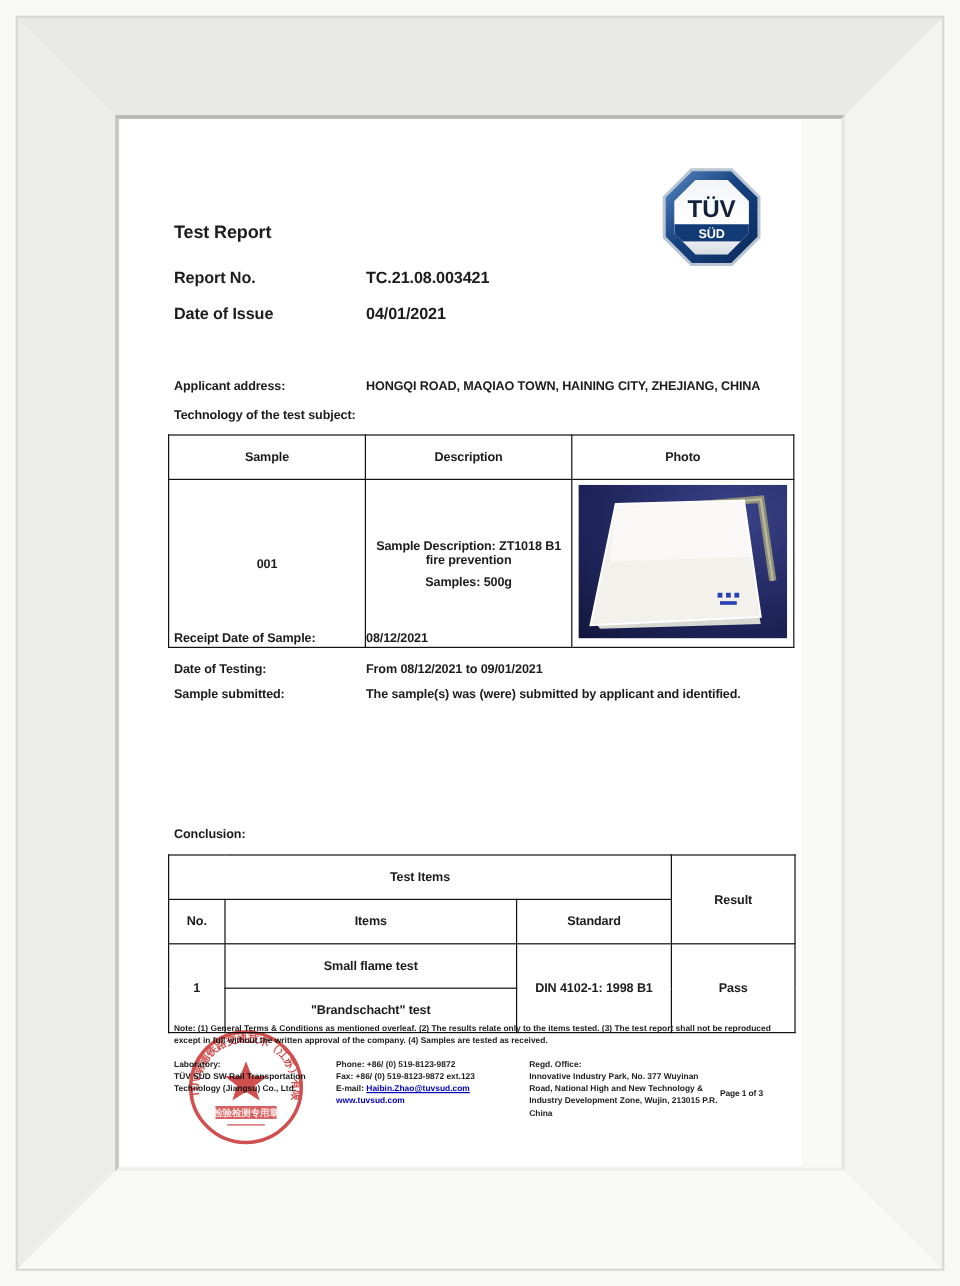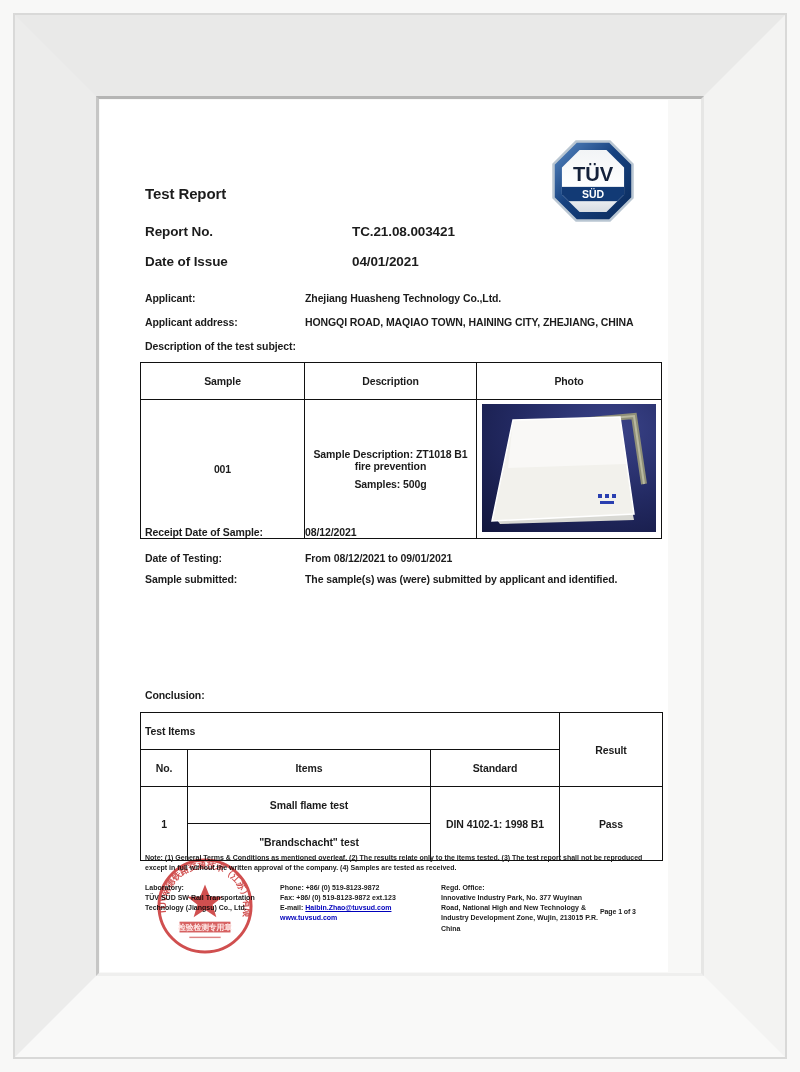--- a/index.html
+++ b/index.html
@@ -19,21 +19,21 @@
   
   .document { position:absolute; left:100px; top:100px; width:568px; height:872px;
     background:#ffffff; color:#1c1c1c; font-weight:bold; letter-spacing:-0.1px; }
 
   .title { position:absolute; left:45px; top:85px; font-size:15px; }
 
   .logo { position:absolute; top:36px; right:33px; width:84px; height:90px; }
 
   .kv { position:absolute; left:45px; right:25px; display:flex; }
   .kv .k { width:160px; flex:0 0 160px; }
-  .fs13 { font-size:13.5px;gap:47px; }
+  .fs13 { font-size:13.5px; }
   .fs10 { font-size:10.5px; }
   .row-reportno  { top:124px; }
   .row-dateissue { top:154px; }
   .row-applicant { top:192px; }
   .row-address   { top:216px; }
   .desc-heading  { position:absolute; left:45px; top:240px; font-size:10.5px; }
 
   table { border-collapse:collapse; position:absolute; table-layout:fixed; }
   td { border:1.5px solid #111; font-size:10.5px; text-align:center;
        vertical-align:middle; padding:12px 4px; }
@@ -48,21 +48,21 @@
   .row-testing   { top:452px; }
   .row-submitted { top:473px;align-items:center; }
 
   .conclusion-heading { position:absolute; left:45px; top:589px; font-size:10.5px; }
   .conclusion-table { left:40px; top:612px; width:522px; }
   .conclusion-table td { font-size:10.5px; }
   .ct-r1 td { height:22px; }
   .ct-r2 td { height:22px; }
   .ct-r3 td { height:21px;margin-top:44px; }
   .ct-r4 td { height:21px; }
-  .ta-left { text-align:left; }
+  .ta-left { text-align:center; }
 
   .note { position:absolute; left:45px; top:753px; width:520px; font-size:7px;
           line-height:1.4; letter-spacing:0; }
   .f-col { position:absolute; font-size:7px; line-height:1.45; letter-spacing:0; }
   .f-col1 { left:45px;  top:783px; width:132px; }
   .f-col2 { left:180px; top:783px; width:158px; }
   .f-col3 { left:341px; top:783px; width:158px; }
   .f-page { position:absolute; left:500px; top:808px; font-size:7px; }
   .link { color:#0000bb; text-decoration:underline; }
   .weblink { color:#0000bb; }
@@ -108,30 +108,26 @@
     <div class="title">Test Report</div>
 
     <div class="kv fs13 row-reportno">
       <span class="k">Report No.</span>
       <span class="v">TC.21.08.003421</span>
     </div>
     <div class="kv fs13 row-dateissue">
       <span class="k">Date of Issue</span>
       <span class="v">04/01/2021</span>
     </div>
-    <div class="kv fs10 row-applicant">
-      <span class="k">Applicant:</span>
-      <span class="v">Zhejiang Huasheng Technology Co.,Ltd.</span>
-    </div>
     <div class="kv fs10 row-address">
       <span class="k">Applicant address:</span>
       <span class="v">HONGQI ROAD, MAQIAO TOWN, HAINING CITY, ZHEJIANG, CHINA</span>
     </div>
 
-    <div class="desc-heading">Description of the test subject:</div>
+    <div class="desc-heading">Technology of the test subject:</div>
 
     <table class="sample-table">
       <colgroup>
           <col style="width:164px">
           <col style="width:172px">
           <col style="width:185px">
         </colgroup>
       <tbody>
           <tr class="hdr">
         <td>Sample</td>

